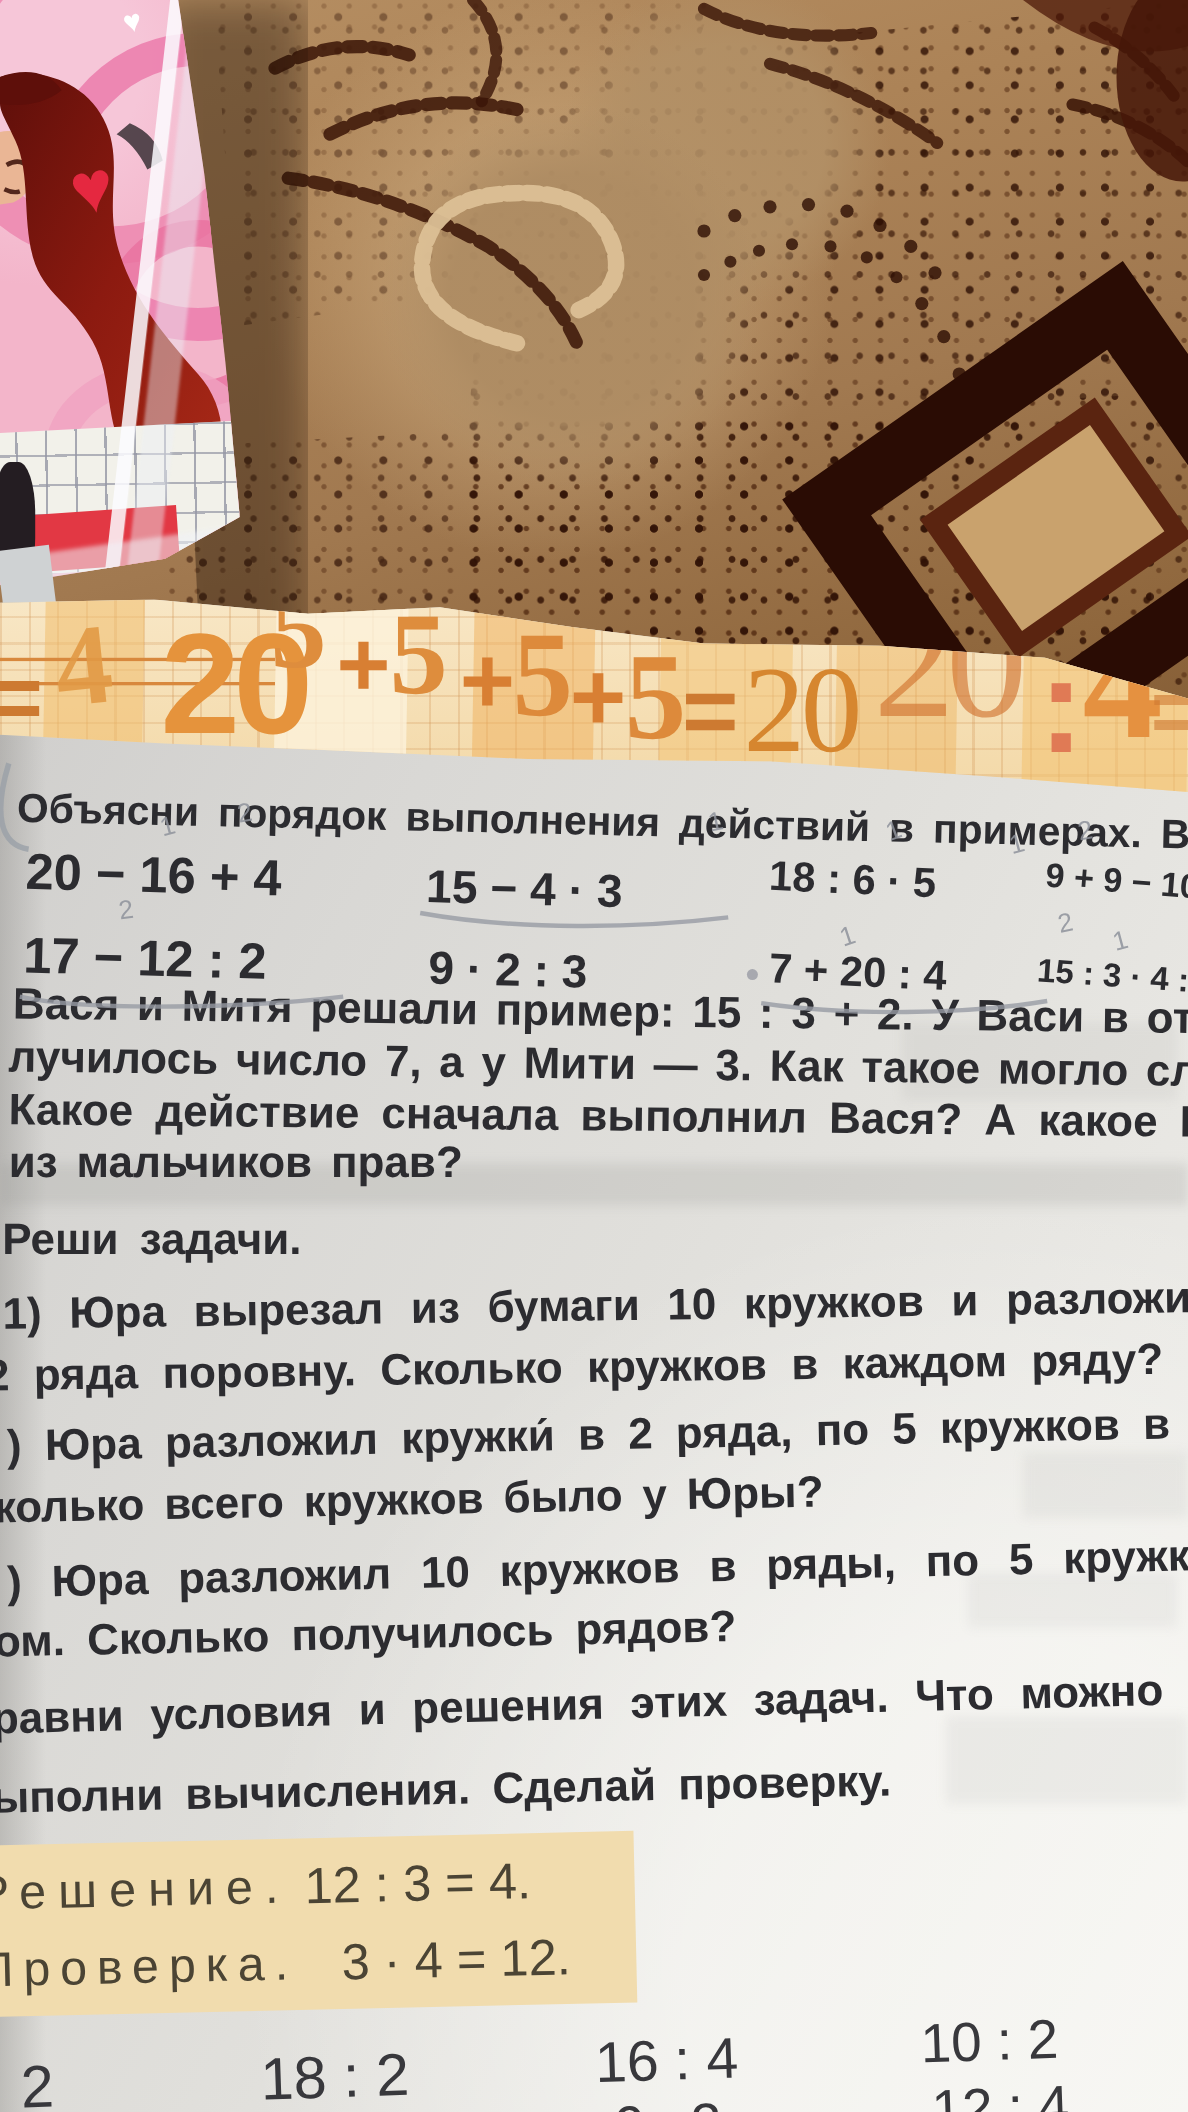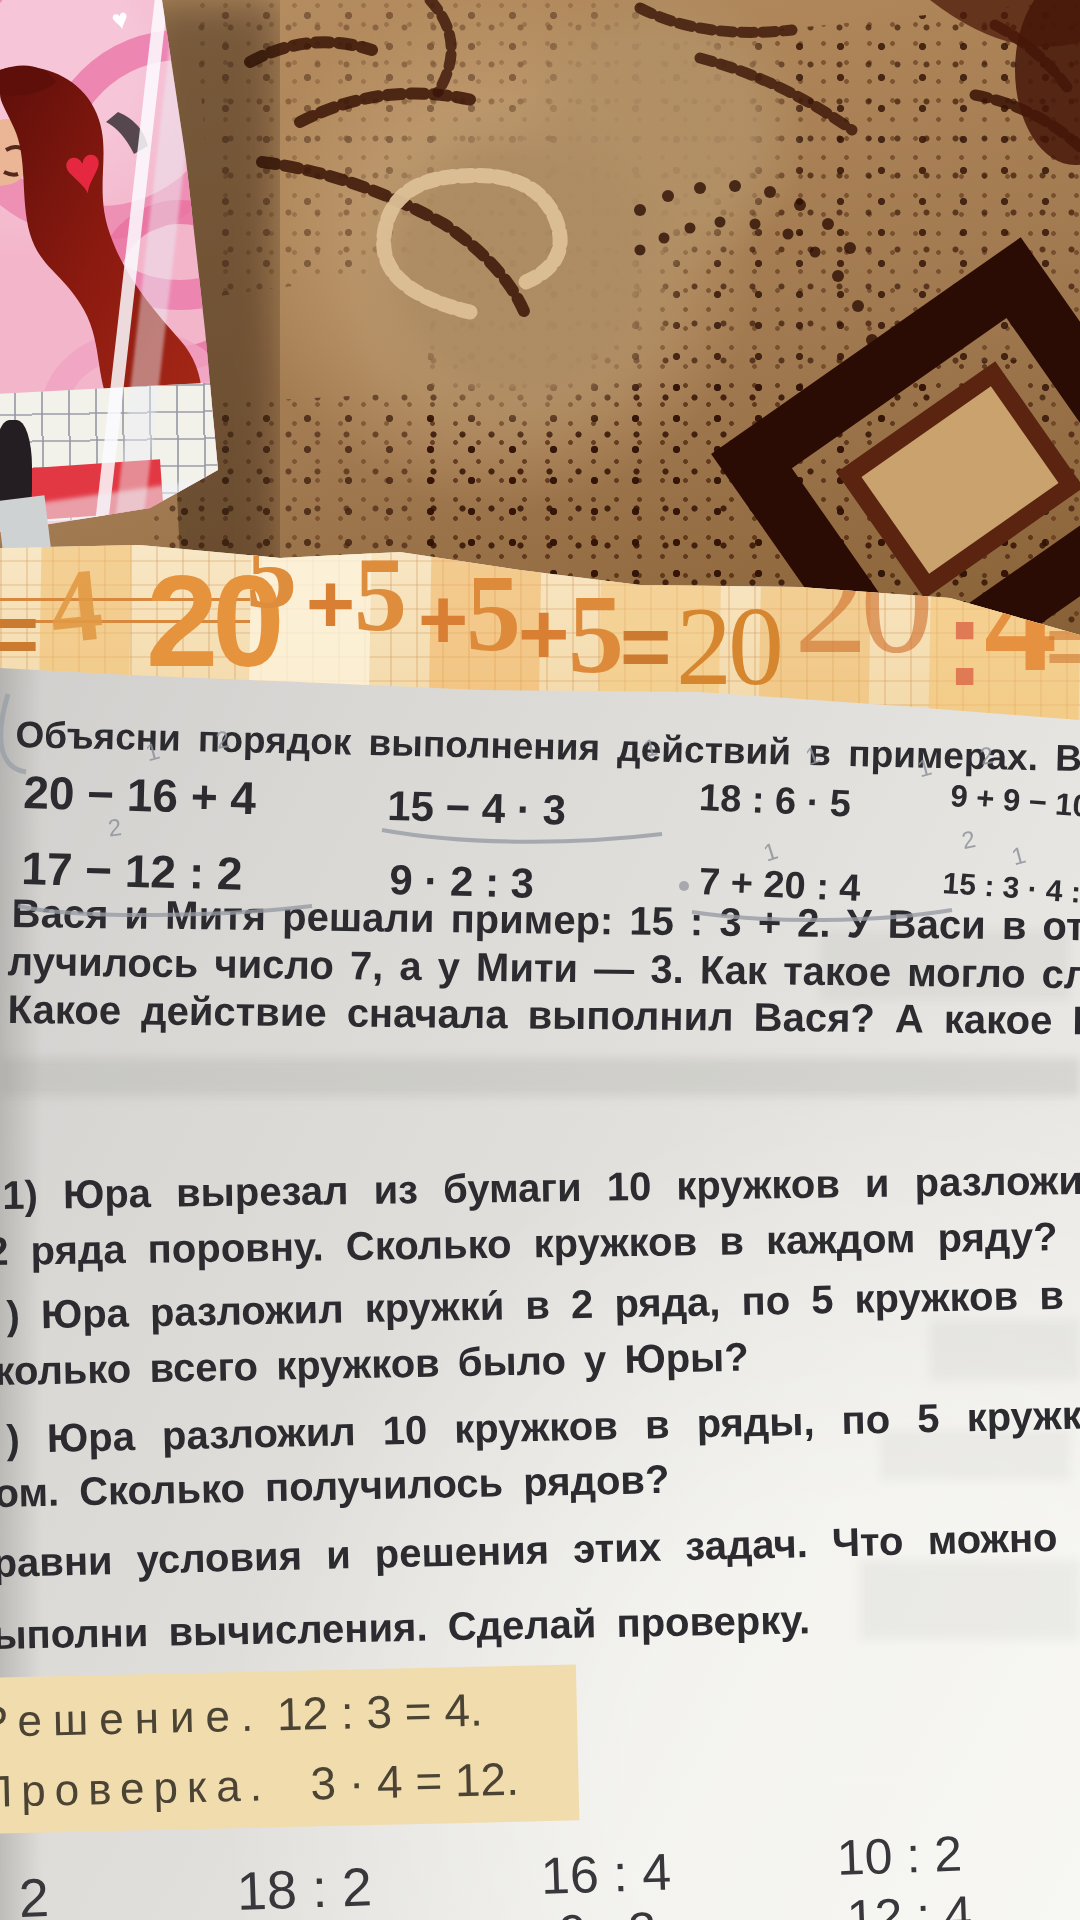--- a/index.html
+++ b/index.html
@@ -196,21 +196,23 @@
   <div class="ln" style="left:700px;top:776px;font-size:38px;transform:rotate(2.5deg);">18 : 6 · 5</div>
   <div class="ln" style="left:952px;top:778px;font-size:31px;transform:rotate(4.5deg);">9 + 9 − 10 + 2</div>
   <div class="ln" style="left:22px;top:842px;font-size:46px;transform:rotate(1.5deg);">17 − 12 : 2</div>
   <div class="ln" style="left:390px;top:856px;font-size:42px;transform:rotate(1.5deg);">9 · 2 : 3</div>
   <div class="ln" style="left:700px;top:860px;font-size:38px;transform:rotate(2.5deg);">7 + 20 : 4</div>
   <div class="ln" style="left:944px;top:866px;font-size:30px;transform:rotate(4deg);">15 : 3 · 4 : 5</div>
 
   <div class="ln" style="left:12px;top:890px;font-size:40px;word-spacing:5px;transform:rotate(0.7deg);">Вася и Митя решали пример: 15 : 3 + 2. У Васи в ответе</div>
   <div class="ln" style="left:8px;top:938px;font-size:40px;word-spacing:5px;transform:rotate(0.7deg);">лучилось число 7, а у Мити — 3. Как такое могло случить</div>
   <div class="ln" style="left:8px;top:986px;font-size:40px;word-spacing:9px;transform:rotate(0.6deg);">Какое действие сначала выполнил Вася? А какое Митя?</div>
-
+  <div class="ln" style="left:8px;top:1034px;font-size:40px;word-spacing:6px;">из мальчиков прав?</div>
+
+  <div class="ln" style="left:2px;top:1104px;font-size:40px;word-spacing:8px;">Реши задачи.</div>
 
   <div class="ln" style="left:2px;top:1172px;font-size:40px;word-spacing:14px;transform:rotate(-0.8deg);">1) Юра вырезал из бумаги 10 кружков и разложил</div>
   <div class="ln" style="left:-14px;top:1228px;font-size:40px;word-spacing:11px;transform:rotate(-0.8deg);">2 ряда поровну. Сколько кружков в каждом ряду?</div>
 
   <div class="ln" style="left:6px;top:1292px;font-size:40px;word-spacing:10px;transform:rotate(-1.1deg);">) Юра разложил кружки́ в 2 ряда, по 5 кружков в н</div>
   <div class="ln" style="left:-6px;top:1348px;font-size:40px;word-spacing:7px;transform:rotate(-1.1deg);">колько всего кружков было у Юры?</div>
 
   <div class="ln" style="left:6px;top:1416px;font-size:40px;word-spacing:16px;transform:rotate(-1.3deg);">) Юра разложил 10 кружков в ряды, по 5 кружков</div>
   <div class="ln" style="left:-6px;top:1470px;font-size:40px;word-spacing:9px;transform:rotate(-1.2deg);">ом. Сколько получилось рядов?</div>
 

